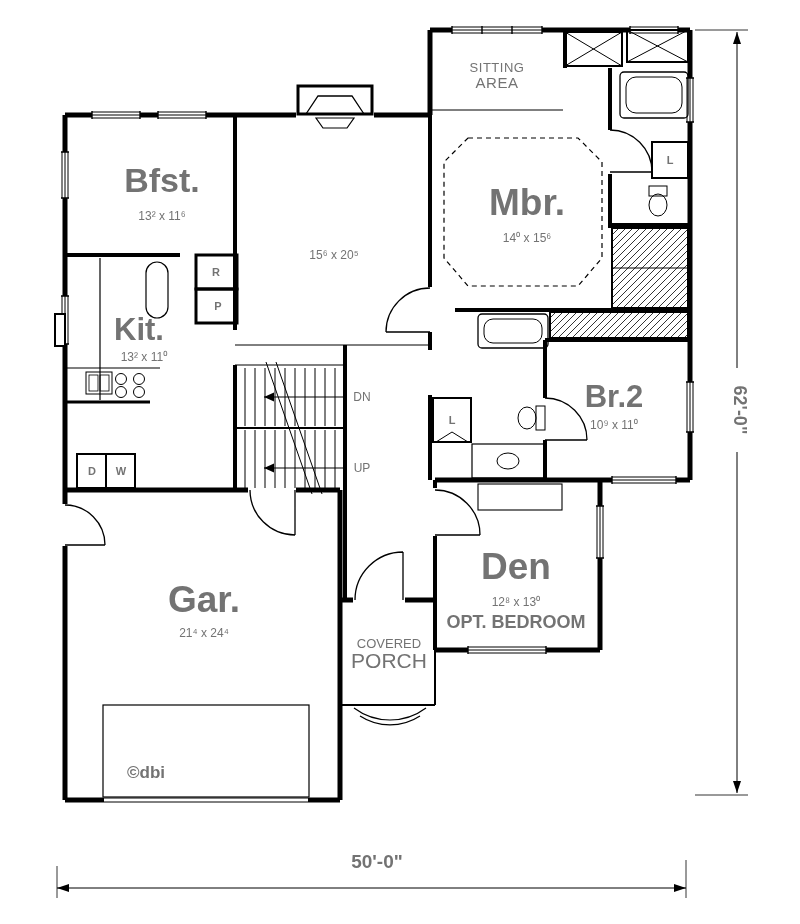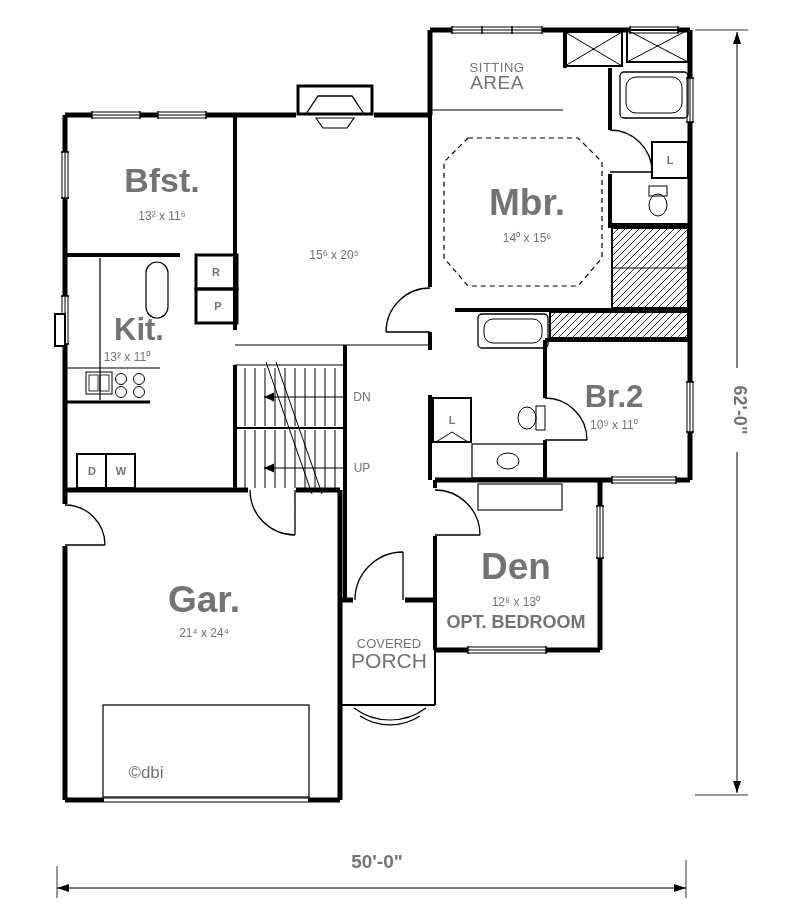--- a/index.html
+++ b/index.html
@@ -195,32 +195,32 @@
     <polygon points="737,32 733,44 741,44" fill="#000" stroke="none"></polygon>
     <polygon points="737,793 733,781 741,781" fill="#000" stroke="none"></polygon>
     <path stroke-width="0.8" d="M57,866 V898 M686,860 V898"></path>
     <path stroke-width="1" d="M57,888 H686"></path>
     <polygon points="57,888 69,884 69,892" fill="#000" stroke="none"></polygon>
     <polygon points="686,888 674,884 674,892" fill="#000" stroke="none"></polygon>
   </g>
 </svg>
 
 <div class="lbl" style="left:497px;top:67px;font-size:13px;letter-spacing:.5px">SITTING</div>
-<div class="lbl" style="left:497px;top:82px;font-size:19px;letter-spacing:.5px">AREA</div>
+<div class="lbl" style="left:497px;top:82px;font-size:15px;letter-spacing:.5px">AREA</div>
 
 <div class="lbl name" style="left:162px;top:180px;font-size:34px">Bfst.</div>
 <div class="lbl dims" style="left:162px;top:216px">13² x 11⁶</div>
 
 <div class="lbl dims" style="left:334px;top:255px">15⁶ x 20⁵</div>
 
 <div class="lbl name" style="left:527px;top:202px;font-size:37px">Mbr.</div>
 <div class="lbl dims" style="left:527px;top:238px">14⁰ x 15⁶</div>
 
 <div class="lbl name" style="left:139px;top:329px;font-size:31px">Kit.</div>
-<div class="lbl dims" style="left:127px;top:357px">13² x 11⁰</div>
+<div class="lbl dims" style="left:144px;top:357px">13² x 11⁰</div>
 
 <div class="lbl name" style="left:614px;top:396px;font-size:31px">Br.2</div>
 <div class="lbl dims" style="left:614px;top:425px">10⁹ x 11⁰</div>
 
 <div class="lbl name" style="left:516px;top:566px;font-size:37px">Den</div>
 <div class="lbl dims" style="left:516px;top:602px">12⁸ x 13⁰</div>
 <div class="lbl" style="left:516px;top:622px;font-size:18px;font-weight:600">OPT. BEDROOM</div>
 
 <div class="lbl name" style="left:204px;top:599px;font-size:37px">Gar.</div>
 <div class="lbl dims" style="left:204px;top:633px">21⁴ x 24⁴</div>
@@ -232,18 +232,18 @@
 <div class="lbl small" style="left:218px;top:306px">P</div>
 <div class="lbl small" style="left:670px;top:160px">L</div>
 <div class="lbl small" style="left:452px;top:420px">L</div>
 
 <div class="lbl tiny" style="left:362px;top:397px">DN</div>
 <div class="lbl tiny" style="left:362px;top:468px">UP</div>
 
 <div class="lbl small" style="left:92px;top:471px">D</div>
 <div class="lbl small" style="left:121px;top:471px">W</div>
 
-<div class="lbl" style="left:146px;top:772px;font-size:17px;font-weight:normal">©dbi</div>
+<div class="lbl" style="left:146px;top:772px;font-size:17px;font-weight:bold">©dbi</div>
 
 <div class="lbl dim-text rot" style="left:740px;top:410px">62'-0"</div>
 <div class="lbl dim-text" style="left:377px;top:861px;font-size:19px">50'-0"</div>
 
 </div>
 
 </body></html>

